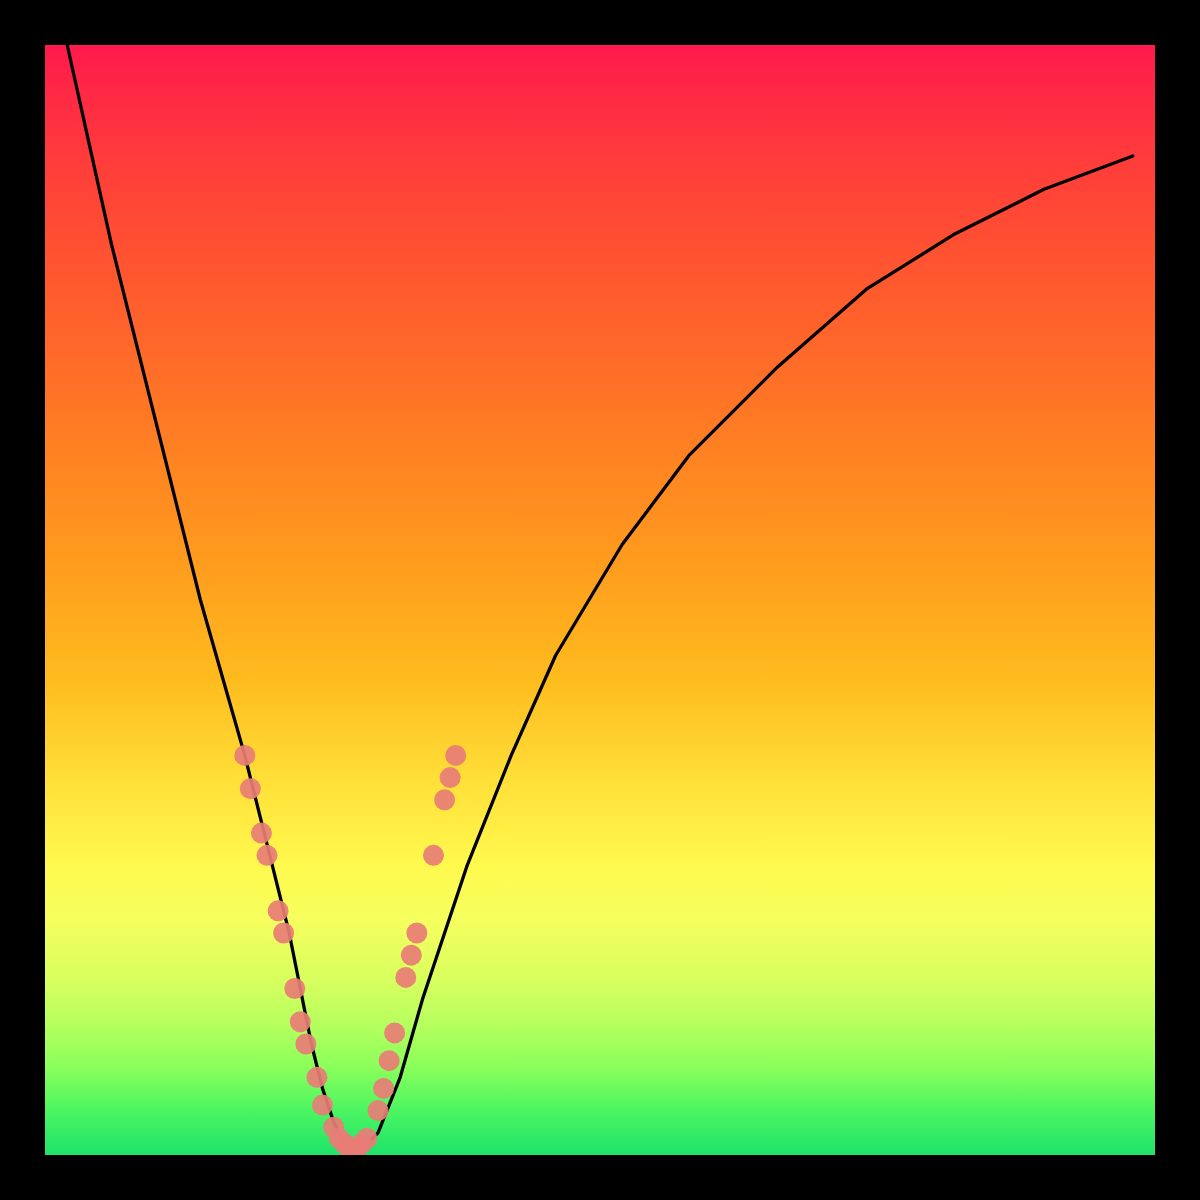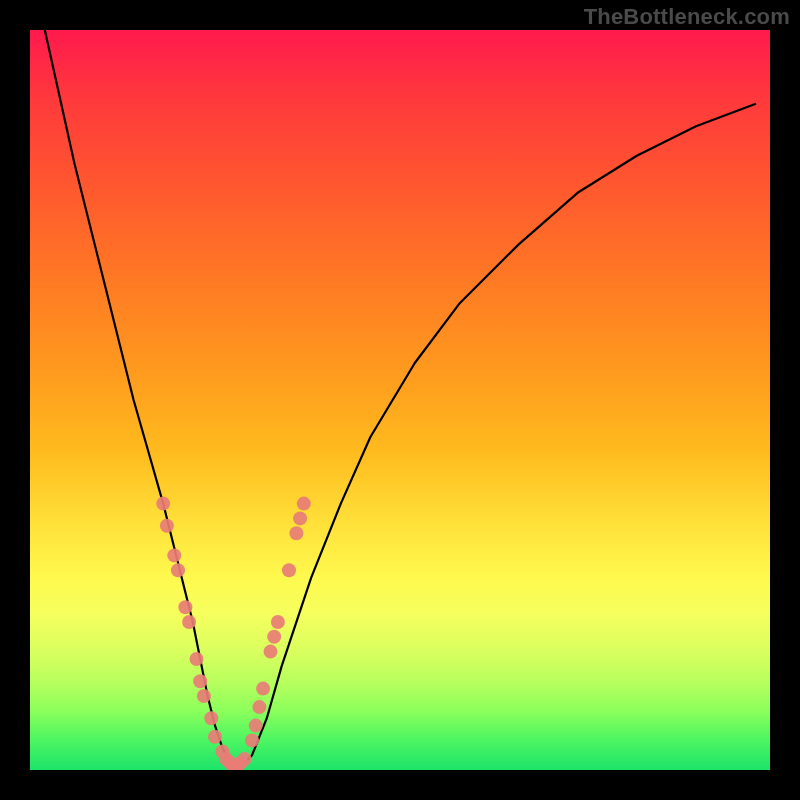--- a/index.html
+++ b/index.html
@@ -56,21 +56,20 @@
     font-size: 22px;
     font-weight: 600;
     letter-spacing: 0.2px;
     user-select: none;
   }
 </style>
 </head>
 <body>
 
 <div class="frame">
-  <div class="watermark">TheBottleneck.com</div>
   <div class="plot-area">
     <svg class="plot-svg" viewBox="0 0 740 740">
       <g id="curve-layer">
           <path d="M14.8 0.0 L29.6 66.6 L44.4 133.2 L59.2 192.4 L74.0 251.6 L88.8 310.8 L103.6 370.0 L118.4 421.8 L133.2 473.6 L148.0 532.8 L155.4 562.4 L162.8 592.0 L170.2 629.0 L177.6 666.0 L185.0 695.6 L192.4 717.8 L199.8 732.6 L207.2 740.0 L222.0 725.2 L236.8 688.2 L251.6 636.4 L281.2 547.6 L310.8 473.6 L340.4 407.0 L384.8 333.0 L429.2 273.8 L488.4 214.6 L547.6 162.8 L606.8 125.8 L666.0 96.2 L725.2 74.0" fill="none" stroke="#000000" stroke-width="2.2" stroke-linecap="round" stroke-linejoin="round"></path>
         </g>
       <g id="dots-layer">
           <circle cx="133.2" cy="473.6" r="7" fill="#e87d76" fill-opacity="0.92"></circle>
           <circle cx="136.9" cy="495.8" r="7" fill="#e87d76" fill-opacity="0.92"></circle>
           <circle cx="144.3" cy="525.4" r="7" fill="#e87d76" fill-opacity="0.92"></circle>
           <circle cx="148.0" cy="540.2" r="7" fill="#e87d76" fill-opacity="0.92"></circle>

